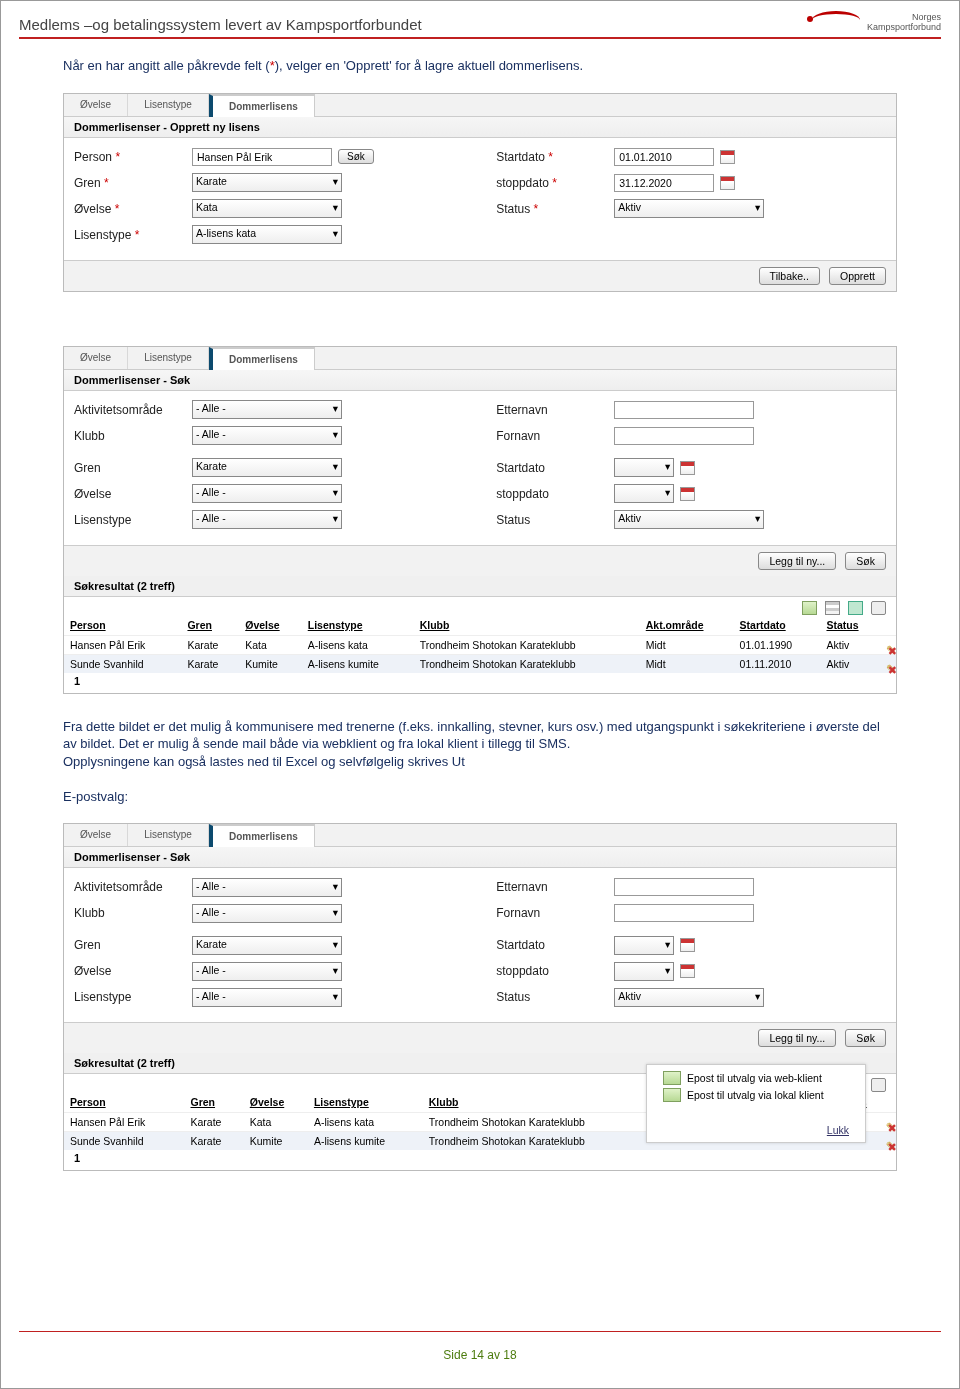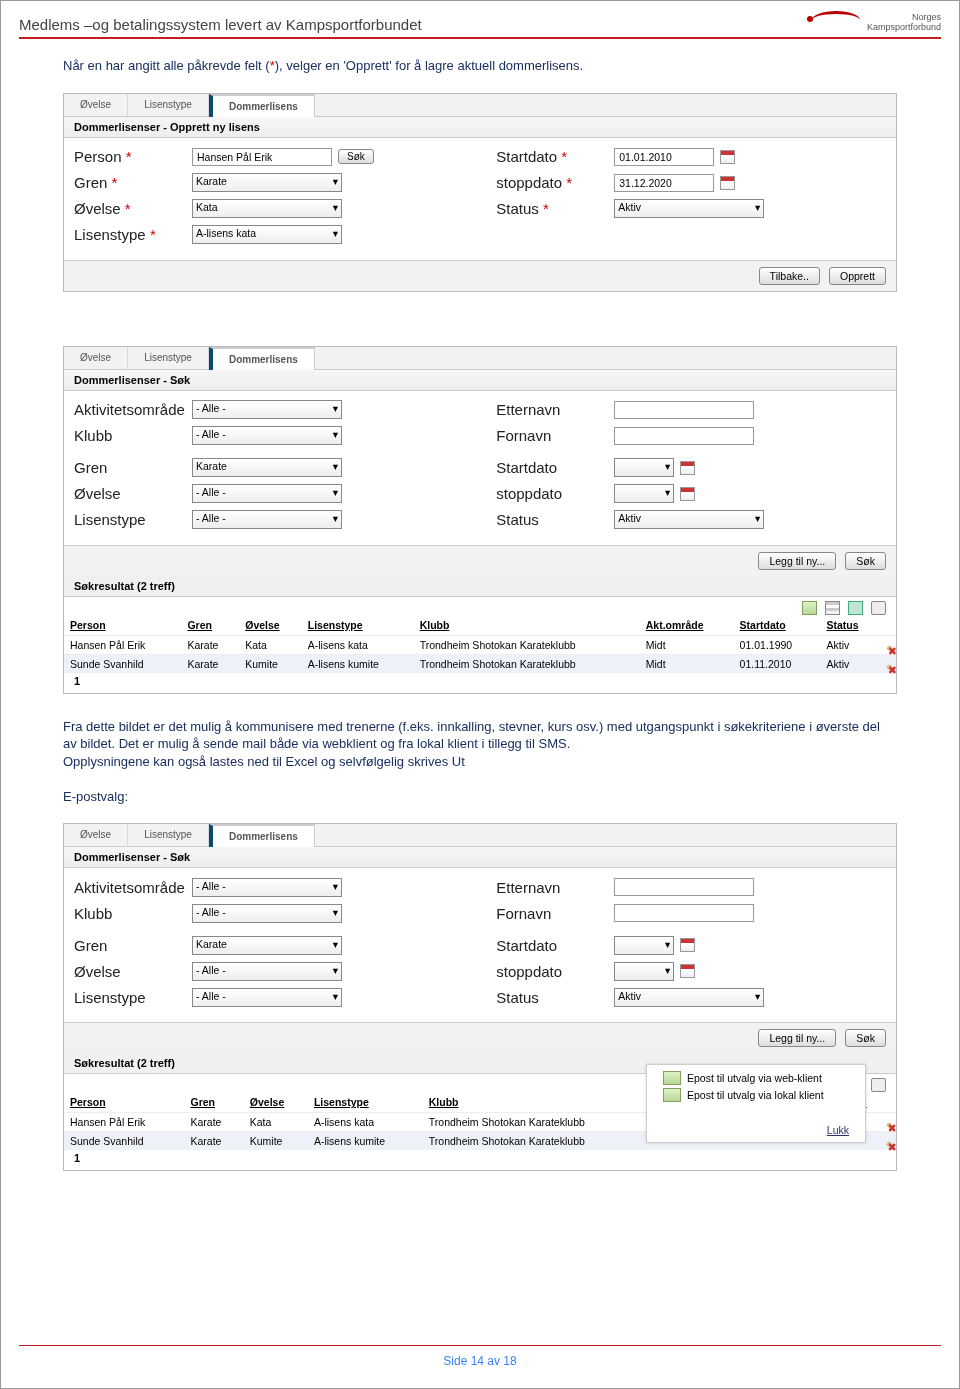--- a/index.html
+++ b/index.html
@@ -14,21 +14,21 @@
   .body-text { font-size:13px; color:#1a3060; margin:8px 44px 18px 44px; line-height:1.35; }
   .asterisk { color:#c00; }
   .panel { border:1px solid #bbb; margin:0 44px 24px 44px; background:#fff; }
   .tabs { display:flex; background:#f2f2f2; border-bottom:1px solid #ccc; font-size:10px; }
   .tab { padding:5px 16px; color:#555; border-right:1px solid #d8d8d8; cursor:pointer; }
   .tab.active { background:#fff; border-top:2px solid #ccc; border-right:1px solid #ccc; border-left:4px solid #0c4a6e; font-weight:bold; margin-bottom:-1px; }
   .band { background:linear-gradient(#f6f6f6,#eee); border-bottom:1px solid #ccc; padding:4px 10px; font-weight:bold; font-size:11px; }
   .band-light { background:#f0f0f0; border-bottom:1px solid #ccc; padding:4px 10px; font-weight:bold; font-size:11px; }
   .form-area { padding:8px 10px 10px 10px; }
   .row { display:flex; margin-bottom:4px; align-items:center; min-height:22px;}
-  .lbl { width:118px; font-size:15px; color:#222; }
+  .lbl { width:118px; font-size:12px; color:#222; }
   .lbl .req { color:#c00; }
   .inp { border:1px solid #999; height:18px; font-size:10.5px; padding:1px 4px; background:#fff; }
   .inp-wide { width:140px; }
   .inp-date { width:100px; }
   .sel { border:1px solid #888; height:19px; font-size:10.5px; padding:1px 3px; background:linear-gradient(#fff,#eee); width:150px; }
   .btn { border:1px solid #888; border-radius:3px; background:linear-gradient(#fff,#ddd); padding:2px 10px; font-size:10.5px; cursor:pointer; margin-left:6px; }
   .btn-sm { padding:1px 8px; font-size:10px; }
   .btn-bar { text-align:right; padding:6px 10px; background:#f2f2f2; border-top:1px solid #ccc; }
   .cal-icon { display:inline-block; width:15px; height:14px; border:1px solid #999; background:linear-gradient(#fff 40%,#eee); position:relative; margin-left:6px; vertical-align:middle;}
   .cal-icon::before { content:""; position:absolute; top:0; left:0; right:0; height:4px; background:#c33; }
@@ -47,21 +47,21 @@
   .ic-del::after{content:"✖"; color:#c33; font-size:11px; position:absolute; top:0; left:2px;}
   .tbl { width:100%; border-collapse:collapse; font-size:10.5px; }
   .tbl th { text-align:left; text-decoration:underline; font-weight:bold; padding:4px 6px;}
   .tbl td { padding:3px 6px; border-top:1px solid #eee;}
   .tbl tr.alt { background:#eef2f8; }
   .page-one { padding:2px 10px 6px 10px; font-weight:bold; font-size:11px; }
   .popup { position:absolute; border:1px solid #ccc; background:#fff; padding:6px 16px; font-size:10.5px; box-shadow:0 0 3px rgba(0,0,0,.15); }
   .popup-row { display:flex; align-items:center; margin-bottom:3px; cursor:pointer;}
   .popup-row .pp-ic { width:18px; height:14px; border:1px solid #7fa05f; background:linear-gradient(#dff2c8,#b7d994); margin-right:6px;}
   .popup-close { text-align:right; text-decoration:underline; font-size:10.5px; color:#336; margin-top:19px; padding-top:3px;}
-  .footer { position:absolute; bottom:12px; left:0; right:0; text-align:center; font-size:12px; color:#3b82f6; border-top:1px solid #c02020; padding-top:8px; margin:8px 18px;}
+  .footer { position:absolute; bottom:12px; left:0; right:0; text-align:center; font-size:12px; color:#4d7c0f; border-top:1px solid #c02020; padding-top:16px; margin:14px 18px;}
   .sec3-wrap { position:relative; }
 </style>
 </head>
 <body>
 
 <div class="page">
 <div class="inner">
 
   <div class="header">
     <div class="header-title">Medlems –og betalingssystem levert av Kampsportforbundet</div>

